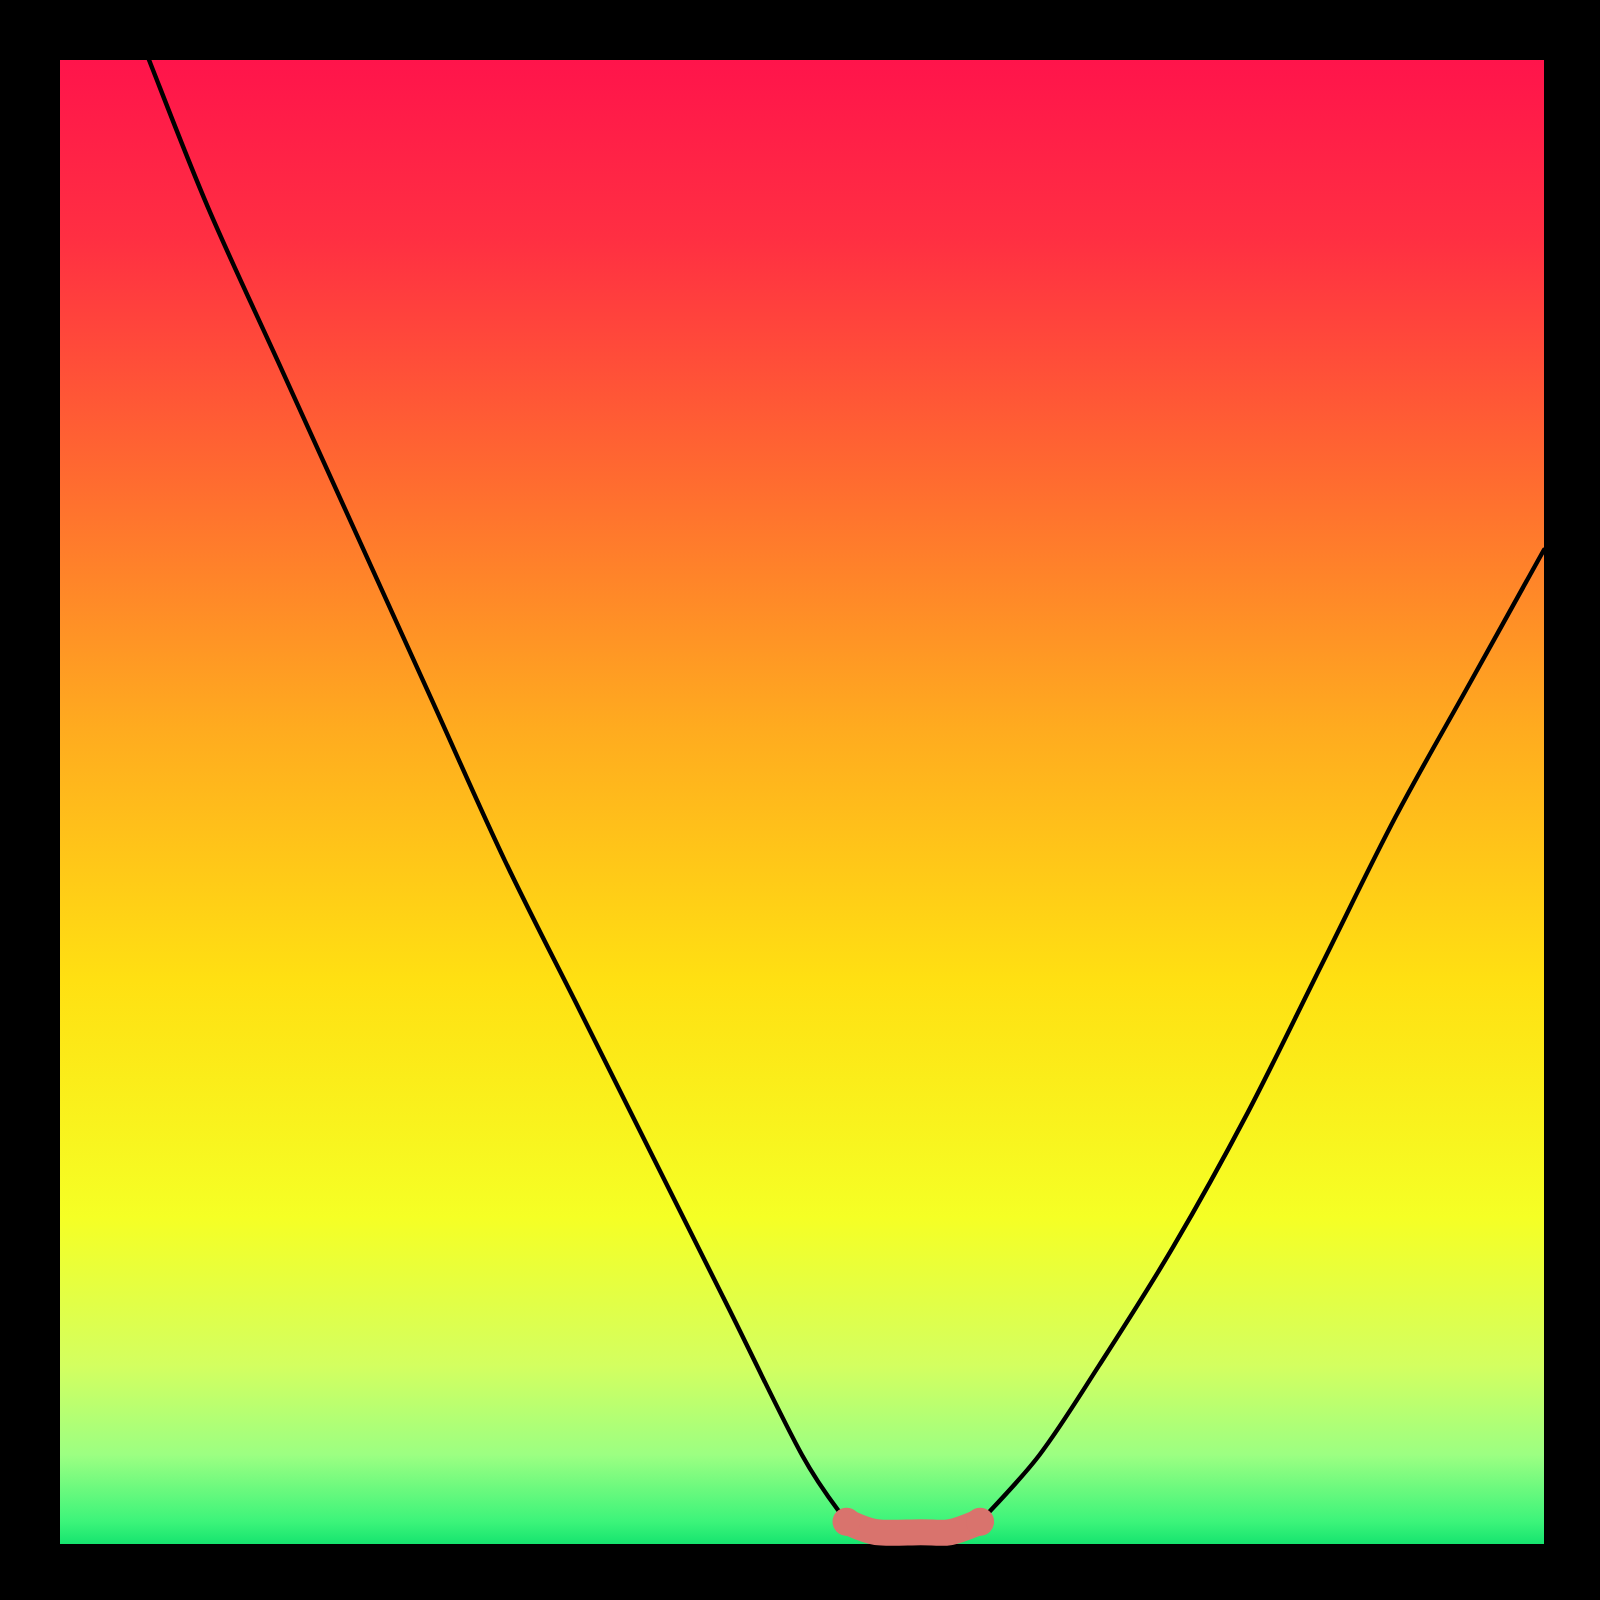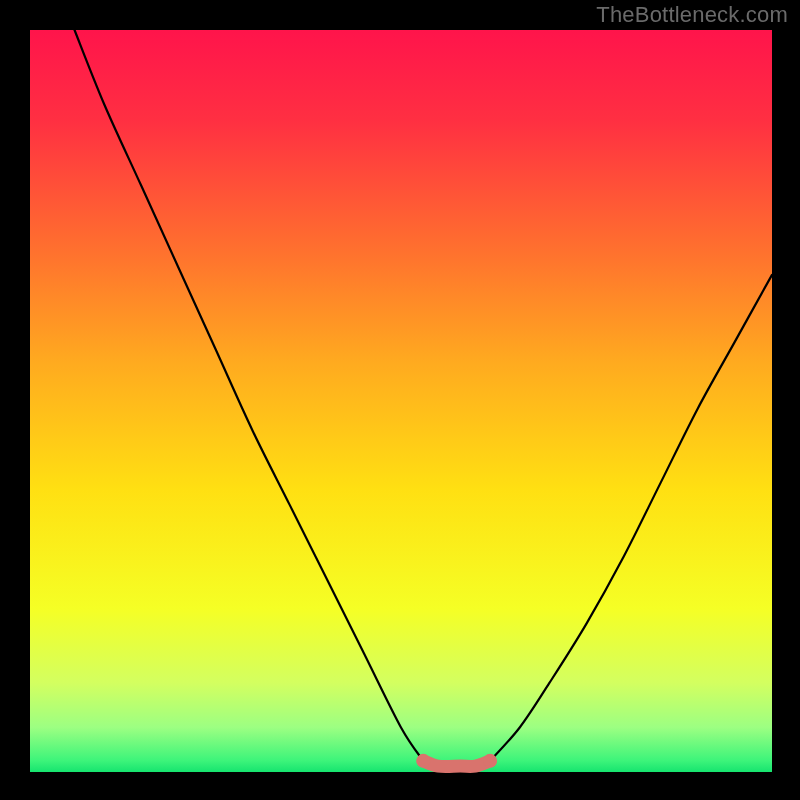--- a/index.html
+++ b/index.html
@@ -51,14 +51,13 @@
           <stop offset="1" stop-color="#16e46f"></stop>
         </linearGradient>
       </defs>
       <rect x="30" y="30" width="742" height="742" fill="url(#bg-grad)"></rect>
       <path d="M 74.52 30 C 79.46666666666667 42.36666666666665, 93.07 78.22999999999995, 104.2 104.19999999999993 C 115.33000000000001 130.16999999999993, 128.93333333333334 158.61333333333326, 141.3 185.81999999999994 C 153.66666666666669 213.0266666666666, 166.03333333333333 240.23333333333326, 178.4 267.43999999999994 C 190.76666666666668 294.64666666666665, 203.13333333333333 321.85333333333335, 215.5 349.06000000000006 C 227.86666666666667 376.26666666666677, 240.23333333333332 404.71000000000004, 252.6 430.68 C 264.96666666666664 456.65, 277.3333333333333 480.14666666666665, 289.7 504.88 C 302.06666666666666 529.6133333333333, 314.43333333333334 554.3466666666666, 326.8 579.0799999999999 C 339.1666666666667 603.8133333333333, 351.53333333333336 628.5466666666666, 363.90000000000003 653.28 C 376.2666666666667 678.0133333333333, 391.1066666666667 709.5483333333334, 401 727.48 C 410.8933333333333 745.4116666666666, 419.55000000000007 755.3050000000001, 423.26000000000005 760.87" fill="none" stroke="#000000" stroke-width="2.2" stroke-linecap="round"></path>
       <path d="M 490.04 760.87 C 494.9866666666667 755.3050000000001, 509.8266666666667 740.465, 519.72 727.48 C 529.6133333333333 714.495, 538.27 700.2733333333333, 549.4 682.96 C 560.53 665.6466666666668, 574.1333333333333 644.6233333333333, 586.5 623.6 C 598.8666666666667 602.5766666666667, 611.2333333333333 580.3166666666667, 623.6 556.82 C 635.9666666666667 533.3233333333334, 648.3333333333333 507.35333333333335, 660.6999999999999 482.62 C 673.0666666666666 457.88666666666666, 685.4333333333334 431.9166666666667, 697.8000000000001 408.42 C 710.1666666666667 384.92333333333335, 722.5333333333333 363.90000000000003, 734.9 341.64000000000004 C 747.2666666666667 319.38000000000005, 765.8166666666666 285.98999999999995, 772 274.85999999999996" fill="none" stroke="#000000" stroke-width="2.2" stroke-linecap="round"></path>
       <path d="M 423.26000000000005 760.87 C 425.73333333333335 761.7356666666667, 431.9166666666667 765.1983333333333, 438.1 766.064 C 444.28333333333336 766.9296666666667, 454.1766666666666 766.064, 460.35999999999996 766.064 C 466.5433333333333 766.064, 470.25333333333333 766.9296666666667, 475.2 766.064 C 480.14666666666665 765.1983333333333, 487.56666666666666 761.7356666666667, 490.04 760.87" fill="none" stroke="#d9736d" stroke-width="13" stroke-linecap="round" stroke-linejoin="round"></path>
       <circle cx="423.26000000000005" cy="760.87" r="7" fill="#d9736d"></circle>
       <circle cx="490.04" cy="760.87" r="7" fill="#d9736d"></circle>
     </svg>
-  <div class="watermark">TheBottleneck.com</div>
 </div>
 
 </body></html>

